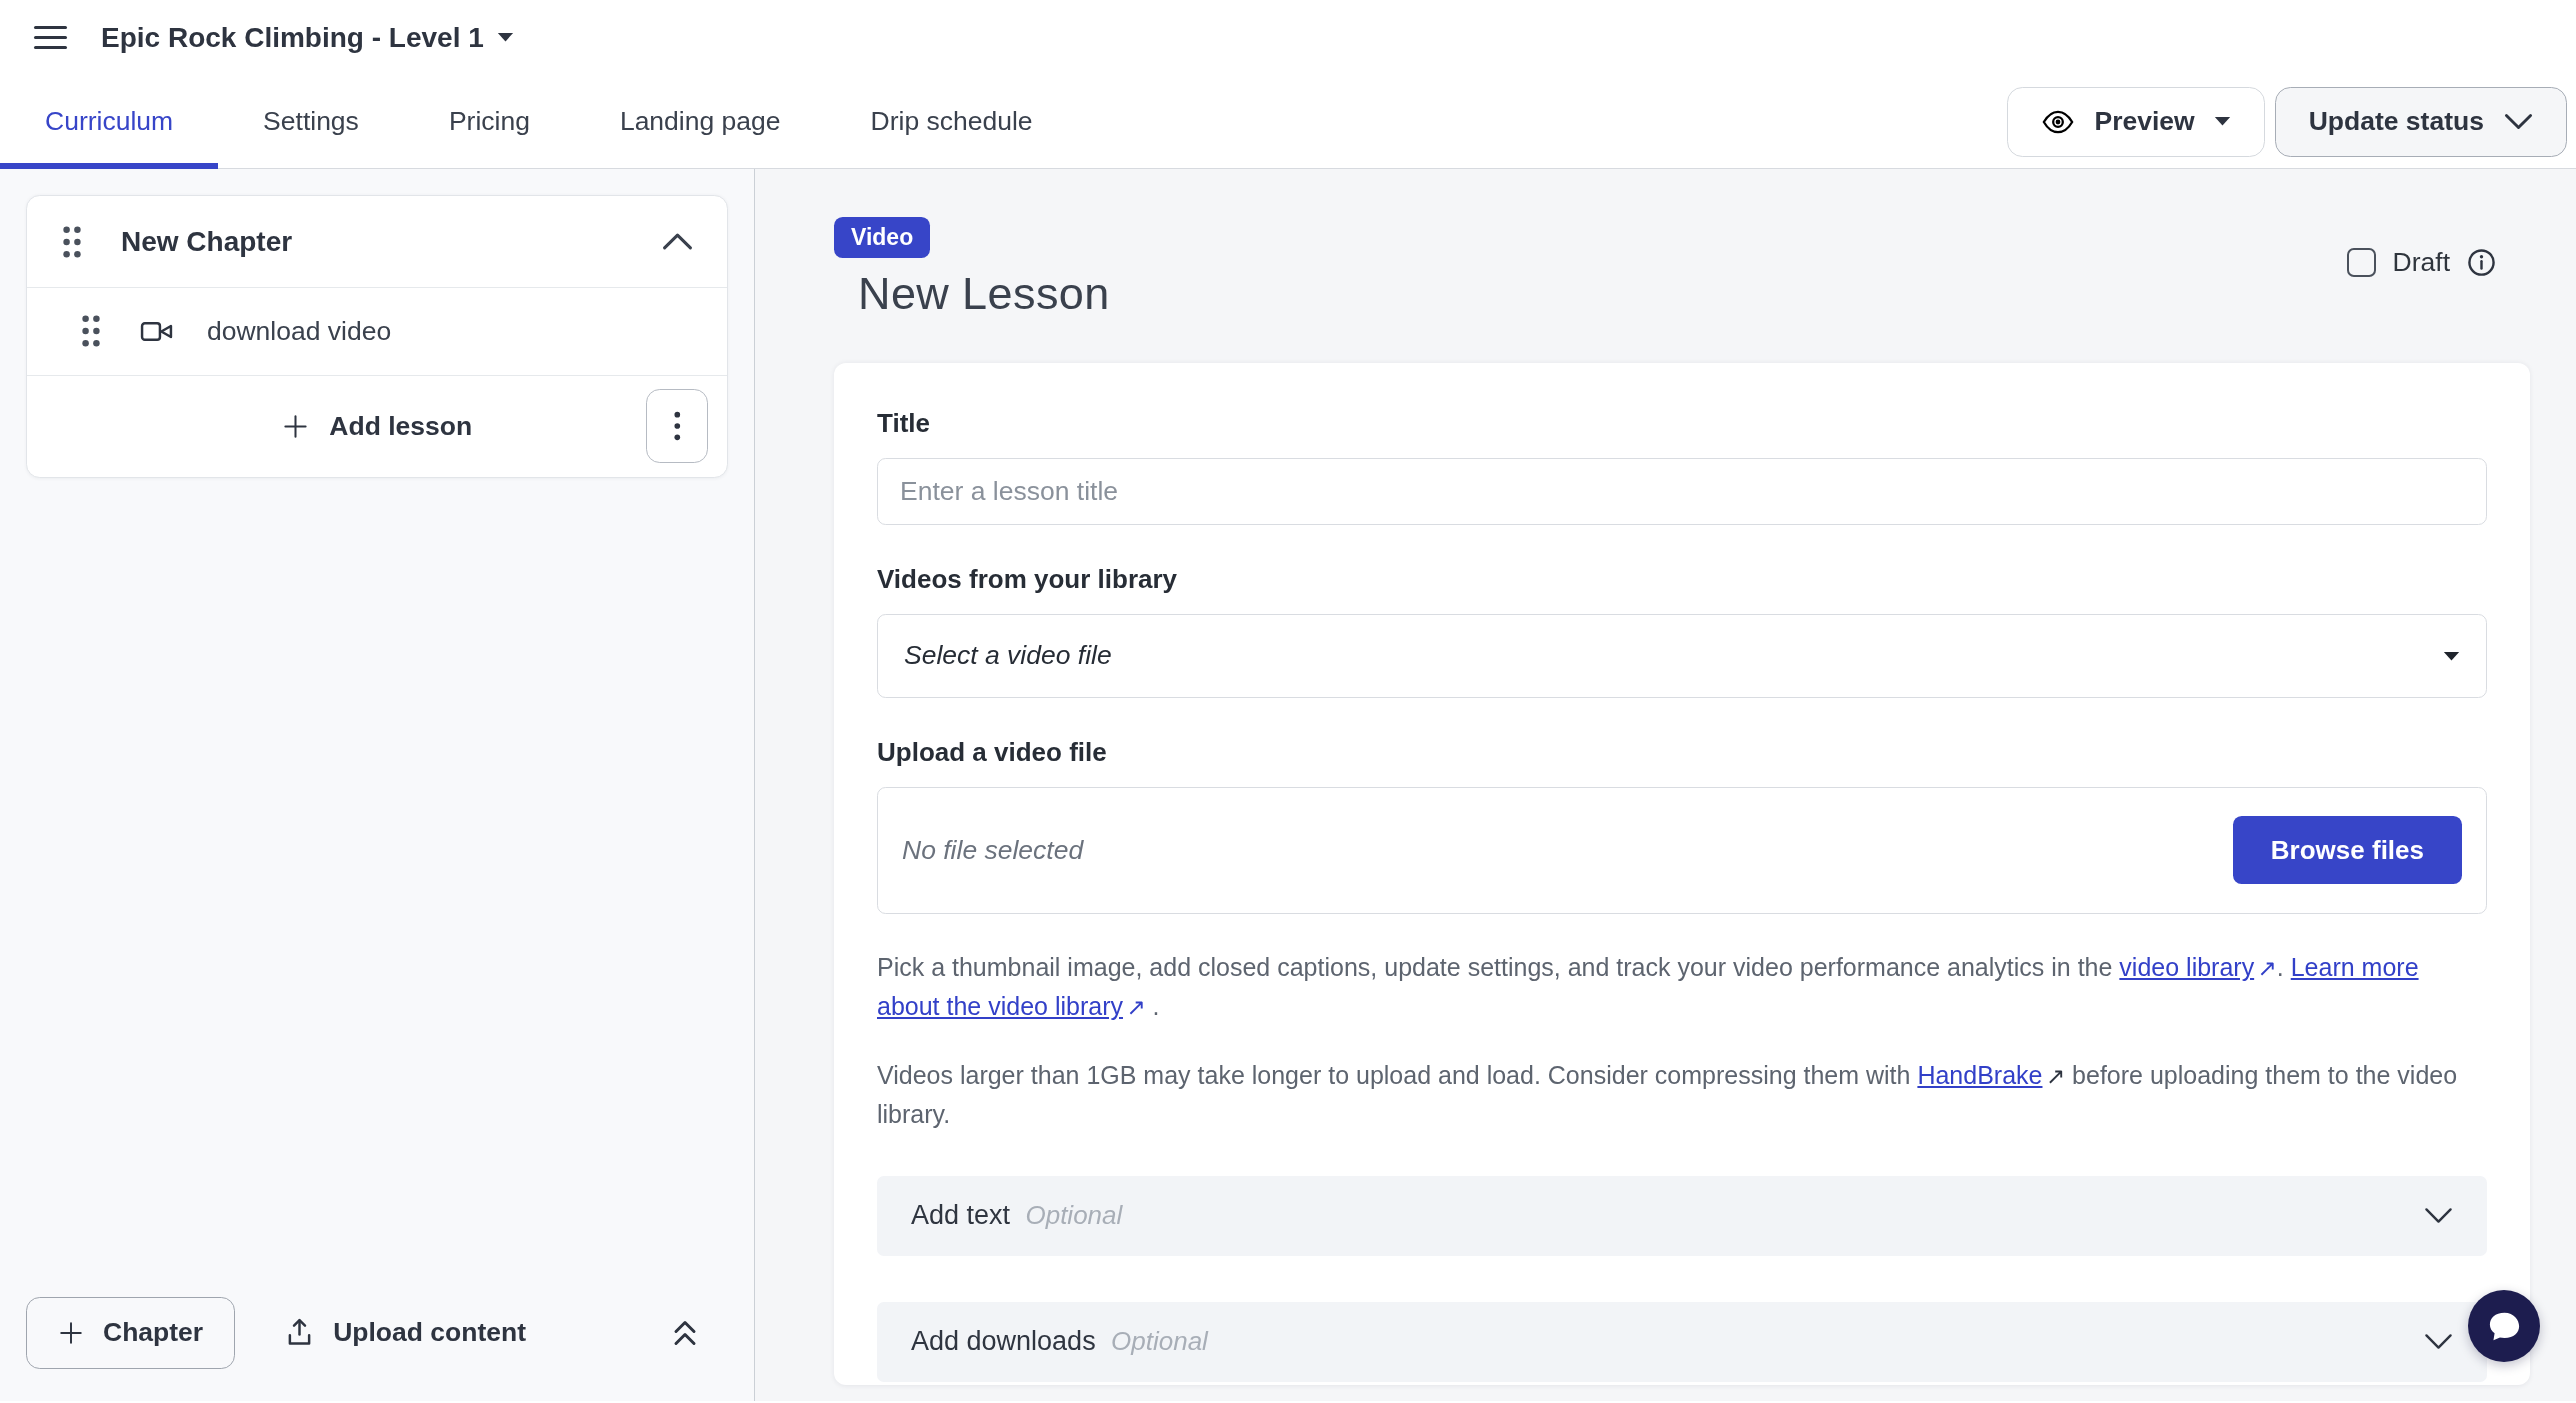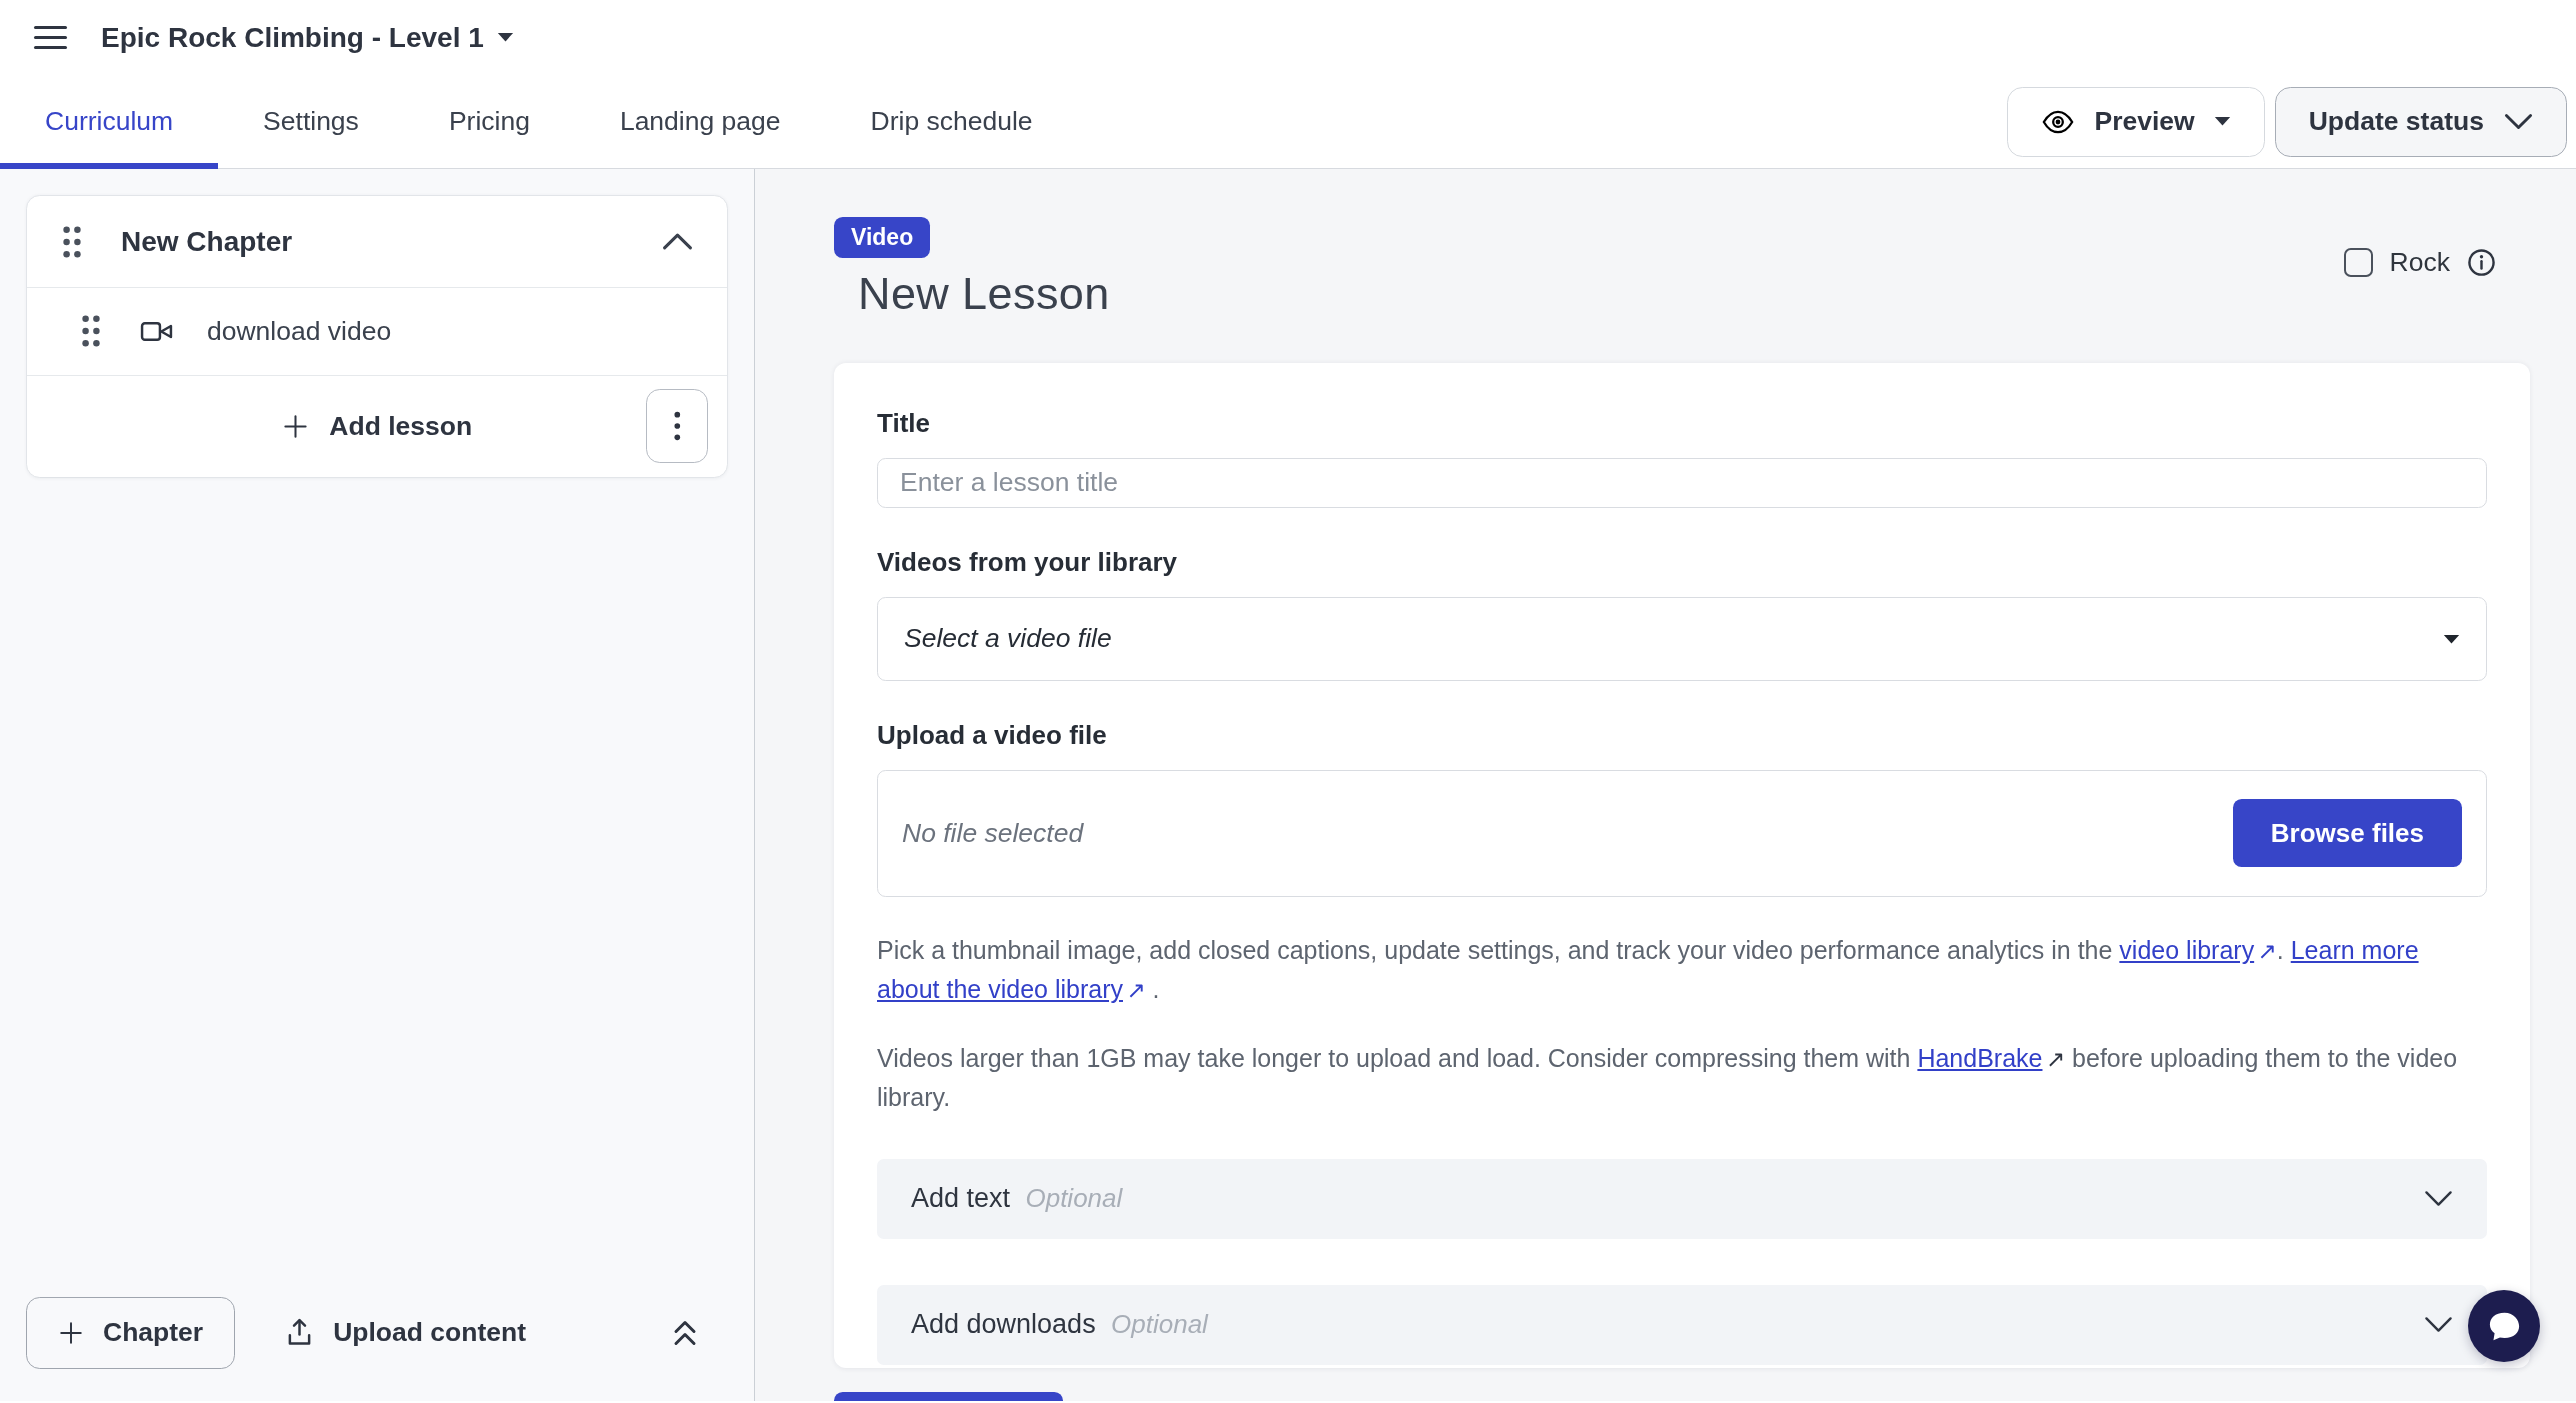--- a/index.html
+++ b/index.html
@@ -81,21 +81,21 @@
   .badge{display:inline-block;padding:6.8px 17px;border-radius:8.6px;background:var(--accent);color:#fff;font-size:23px;font-weight:700;}
   .page-title{margin-top:10.3px;font-size:45px;font-weight:500;color:var(--text-slate);letter-spacing:0.4px;margin-left:24px;}
   .draft-ctl{display:flex;align-items:center;gap:17px;margin:0 34px 12px 0;}
   .checkbox{width:29px;height:29px;border:2.6px solid #4A515C;border-radius:6.8px;background:transparent;cursor:pointer;}
   .draft-ctl .label{font-size:26.5px;color:#2F353D;}
   .info-ic{color:var(--text-dark);cursor:pointer;}
 
   .card{width:1696px;margin-top:43px;background:#fff;border-radius:12px;box-shadow:0 0.9px 5.1px rgba(35,40,60,.08);padding:45px 43px 3.4px 43px;}
   .field-label{display:block;font-size:26px;font-weight:700;color:#272D36;margin-bottom:19px;}
   .mt{margin-top:39px;}
-  .text-input{width:100%;height:50px;border:1.7px solid var(--border);border-radius:8.6px;padding:0 22px;font-size:26.5px;color:var(--text-dark);font-family:"Liberation Sans",sans-serif;outline:none;background:#fff;}
+  .text-input{width:100%;height:67px;border:1.7px solid var(--border);border-radius:8.6px;padding:0 22px;font-size:26.5px;color:var(--text-dark);font-family:"Liberation Sans",sans-serif;outline:none;background:#fff;}
   .text-input::placeholder{color:var(--placeholder);}
   .select{height:84px;border:1.7px solid var(--border);border-radius:8.6px;display:flex;align-items:center;padding:0 26px;background:#fff;cursor:pointer;font-style:italic;}
   .select .value{font-size:26.5px;color:#262C35;}
   .select .caret-down{margin-left:auto;color:#1F242C;}
   .upload-box{height:127px;border:1.7px solid var(--border);border-radius:8.6px;display:flex;align-items:center;justify-content:space-between;padding:0 24px;background:#fff;}
   .no-file{font-size:26.5px;font-style:italic;color:#6B727D;}
   .btn-browse{height:68px;padding:0 38px;border:none;border-radius:8.6px;background:var(--accent);color:#fff;font-size:26px;font-weight:700;font-family:"Liberation Sans",sans-serif;cursor:pointer;}
   .help{margin-top:34px;font-size:25px;line-height:1.58;color:var(--text-gray);}
   .help + .help{margin-top:29px;}
   .help a{color:var(--accent-link);text-decoration:underline;cursor:pointer;}
@@ -241,21 +241,21 @@
   </aside>
 
   <main class="main">
     <div class="heading-row">
       <div>
         <span class="badge">Video</span>
         <h1 class="page-title">New Lesson</h1>
       </div>
       <div class="draft-ctl">
         <span class="checkbox" role="checkbox" aria-checked="false"></span>
-        <span class="label">Rock</span>
+        <span class="label">Draft</span>
         <svg class="info-ic" width="29" height="29" viewBox="0 0 24 24" fill="none" stroke="currentColor" stroke-width="2">
           <circle cx="12" cy="12" r="10"></circle>
             <line x1="12" y1="11" x2="12" y2="17" stroke-linecap="round"></line>
             <circle cx="12" cy="7.2" r="1.4" fill="currentColor" stroke="none"></circle>
         </svg>
       </div>
     </div>
 
     <section class="card">
       <label class="field-label">Title</label>

